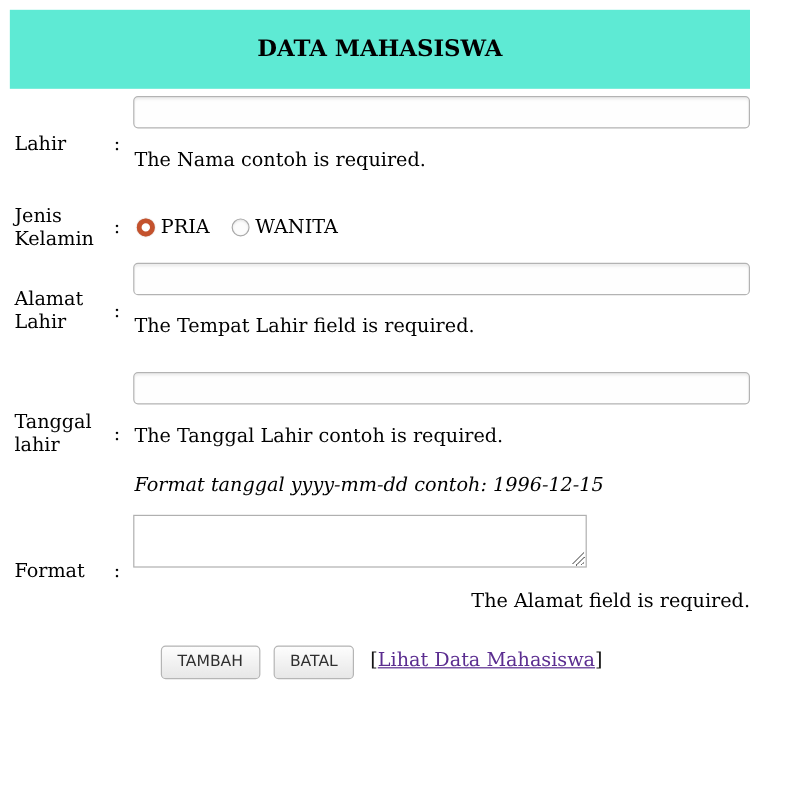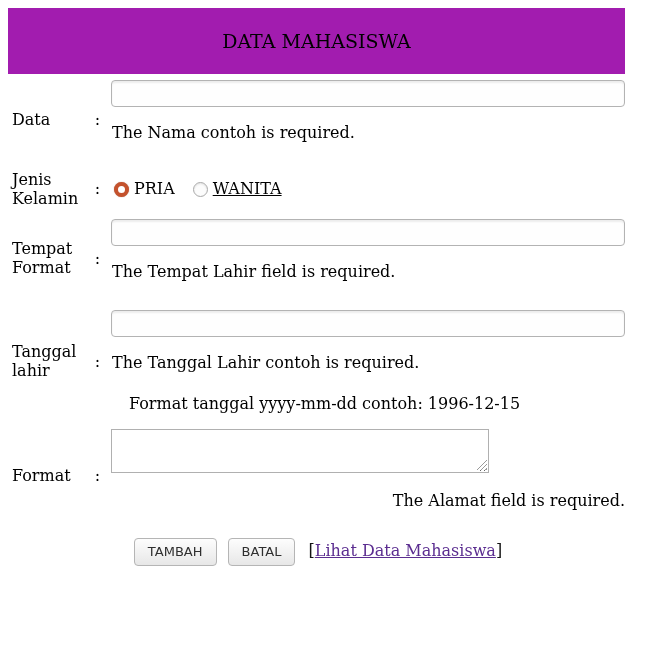--- a/index.html
+++ b/index.html
@@ -13,24 +13,24 @@
     font-size: 16px;
     line-height: 1.2;
     color: #000000;
   }
   table.form {
     width: 617px;
     border-collapse: collapse;
   }
   td { vertical-align: middle; }
   td.hdr {
-    background: #a21caf;
+    background: #5eead4;
     height: 64px;
     text-align: center;
-    font-weight: normal;
+    font-weight: bold;
     font-size: 19px;
   }
   td.lbl {
     width: 82px;
     padding-left: 4px;
   }
   td.col {
     width: 16px;
     text-align: left;
   }
@@ -46,21 +46,22 @@
     border-radius: 4px;
     background: #fefefe;
     box-shadow: inset 0 2px 2px rgba(0,0,0,0.07);
     font: 14px "DejaVu Sans", sans-serif;
     padding: 2px 6px;
   }
   p.err {
     margin: 16px 0 16px 1px;
   }
   p.hint {
-    margin: 22px 0 0 18px;
+    margin: 22px 0 0 1px;
+    font-style: italic;
   }
   tr.r-radio td.val { padding: 15px 0; }
   .radio-group { white-space: nowrap; }
   .radio {
     display: inline-block;
     width: 15px;
     height: 15px;
     border-radius: 50%;
     box-sizing: border-box;
     vertical-align: -3px;
@@ -70,21 +71,21 @@
     border: 4.5px solid #c4522d;
     background: #ffffff;
     box-shadow: 0 0 1px rgba(120,40,10,0.6);
   }
   .radio.unsel {
     border: 1px solid #a9a9a9;
     background: #fcfcfc;
     box-shadow: inset 0 1px 2px rgba(0,0,0,0.10);
   }
   .radio-label { margin: 0 18px 0 5px; }
-  .radio-label.last { margin-right: 16px; text-decoration: underline; }
+  .radio-label.last { margin-right: 16px; }
   .first-radio { margin-left: 3px; }
   tr.r-alamat td.val { padding: 10px 0 6px 0; }
   .textarea-wrap {
     position: relative;
     display: inline-block;
   }
   textarea.area {
     display: block;
     width: 378px;
     height: 44px;
@@ -131,40 +132,40 @@
 <body>
 
 <table class="form">
   <tbody>
       <tr>
     <td class="hdr" colspan="3">DATA MAHASISWA</td>
   </tr>
 
 
   <tr>
-    <td class="lbl">Data</td>
+    <td class="lbl">Lahir</td>
     <td class="col">:</td>
     <td class="val">
       <input type="text" class="txt" value="" style="">
       <p class="err">The Nama contoh is required.</p>
     </td>
   </tr>
 
   <tr class="r-radio">
     <td class="lbl">Jenis Kelamin</td>
     <td class="col">:</td>
     <td class="val">
       <span class="radio-group">
         <span class="radio sel first-radio"></span><span class="radio-label">PRIA</span><span class="radio unsel"></span><span class="radio-label last">WANITA</span>
       </span>
     </td>
   </tr>
 
   <tr>
-    <td class="lbl">Tempat Format</td>
+    <td class="lbl">Alamat Lahir</td>
     <td class="col">:</td>
     <td class="val">
       <input type="text" class="txt" value="" style="">
       <p class="err">The Tempat Lahir field is required.</p>
     </td>
   </tr>
 
   <tr>
     <td class="lbl">Tanggal lahir</td>
     <td class="col">:</td>

